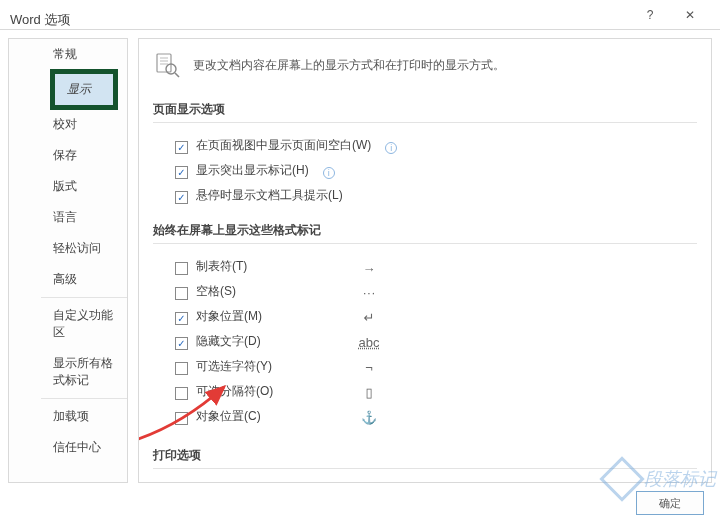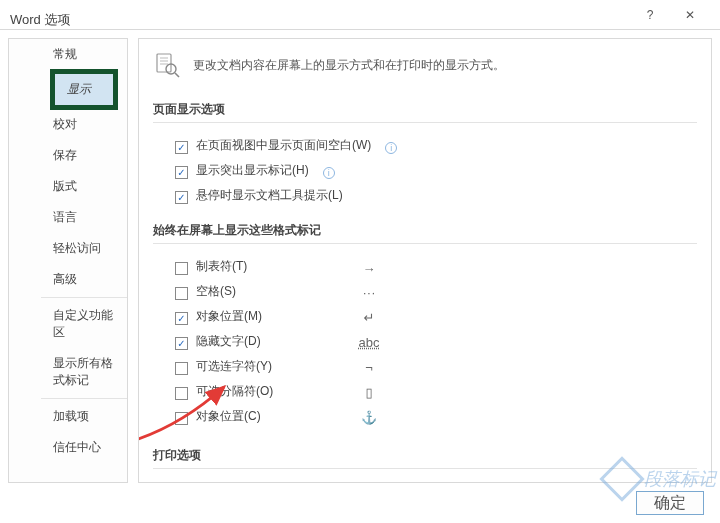--- a/index.html
+++ b/index.html
@@ -120,21 +120,21 @@
     gap: 8px;
     padding: 0 16px;
   }
   .btn {
     min-width: 68px;
     height: 24px;
     border: 1px solid #adadad;
     background: #fdfdfd;
     display: inline-flex; align-items:center; justify-content:center;
     color:#555;
-    font-size:16px;
+    font-size:11px;
   }
   .btn.primary { border:1px solid #7aa8d0; }
   .watermark {
     position:absolute; right:4px; bottom:28px;
     color: rgba(120,170,220,0.5);
     font-size: 18px; font-style: italic; pointer-events:none;
     display:flex; align-items:center; gap:6px;
   }
   .watermark .logo {
     width:32px;height:32px;border:3px solid rgba(120,170,220,0.5);

